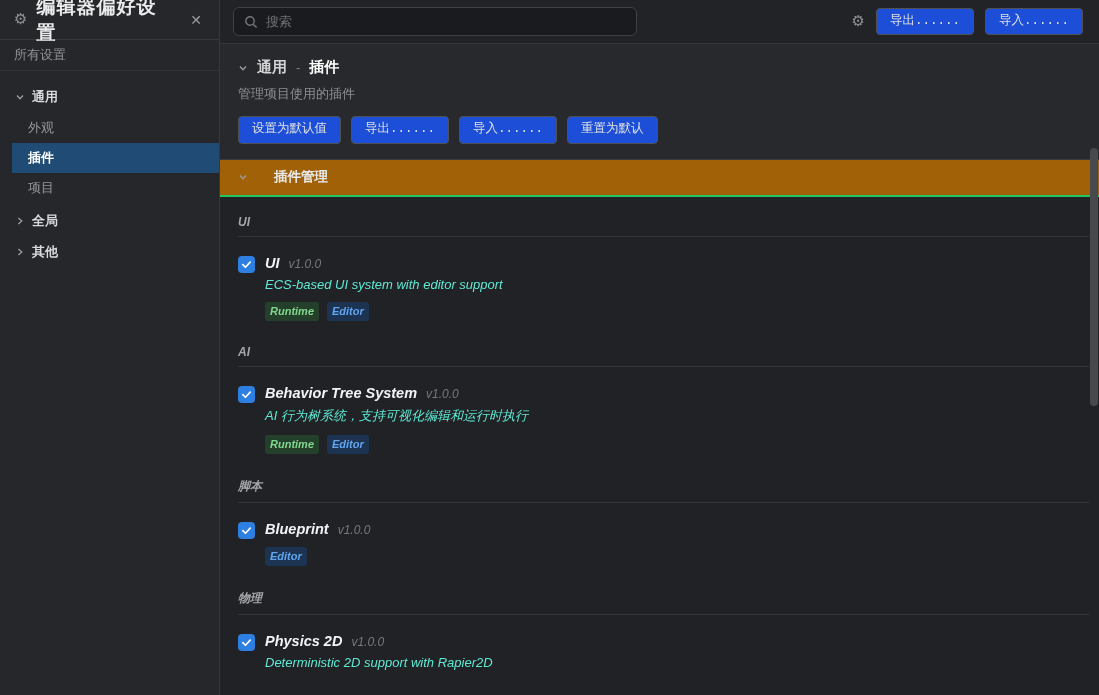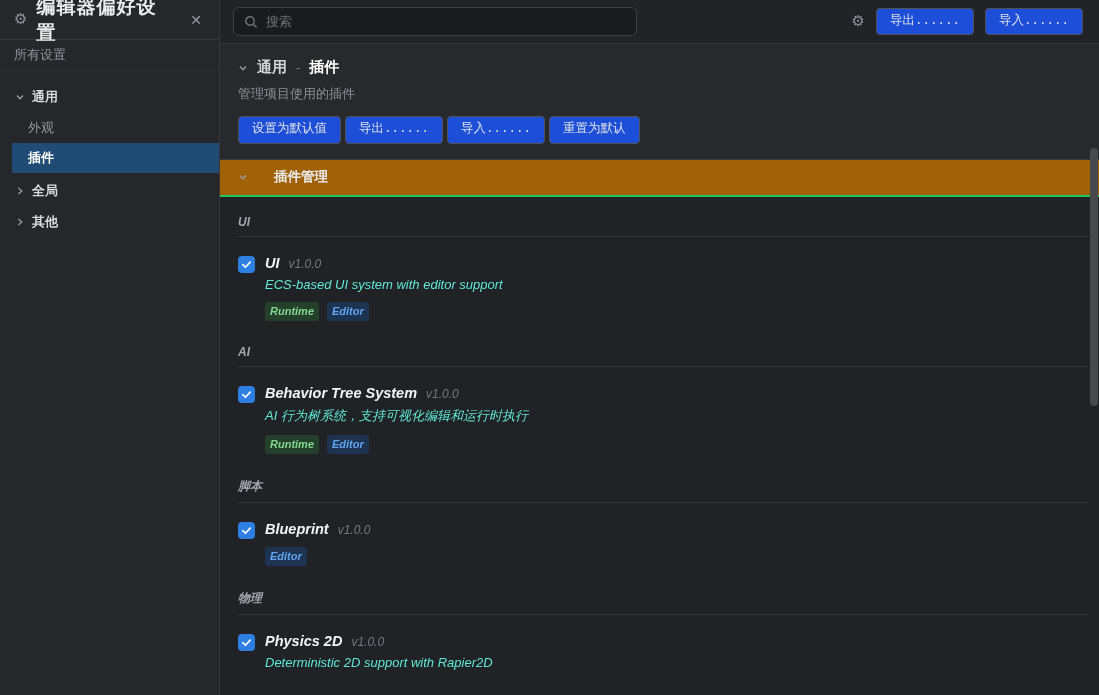--- a/index.html
+++ b/index.html
@@ -60,21 +60,21 @@
     color:#dfe1e3; font-size:12.5px; padding:5px 13px; font-family:Liberation Mono, monospace;
     cursor:pointer; white-space:nowrap; line-height:1.25;text-align:right;
   }
 
   .page-header { background:#28292c; border-bottom:1px solid #3a3b3e; padding:14px 18px 15px; }
   .breadcrumb { display:flex; align-items:center; gap:9px; }
   .breadcrumb-parent { font-size:15px; font-weight:bold; color:#d2d4d6; }
   .breadcrumb-sep { font-size:13px; color:#7f8286; }
   .breadcrumb-current { font-size:15px; font-weight:bold; color:#ffffff; }
   .page-subtitle { margin-top:8px; font-size:13px; color:#8b8e92; }
-  .header-buttons { margin-top:13px; display:flex; gap:4px; }
+  .header-buttons { margin-top:13px; display:flex; gap:10px; }
 
   .section-bar {
     height:37px; flex:0 0 37px; background:#a16207; border-bottom:2px solid #22c55e;
     display:flex; align-items:center; gap:26px; padding-left:18px;
   }
   .section-title { font-size:13.5px; font-weight:bold; color:#e8e9eb; }
 
   .plugin-list { flex:1; overflow:hidden; padding:0 10px 0 18px;font-style:italic; }
   .category-label { margin-top:18px; font-size:12px; font-weight:bold; color:#a3a6aa; }
   .category-divider { border-bottom:1px solid #35363a; margin-top:7px; margin-bottom:18px; }
@@ -119,20 +119,23 @@
             </span>
             <span class="tree-group-label">通用</span>
           </div>
           <div class="tree-children">
             <div class="tree-child">
               <span>外观</span>
             </div>
             <div class="tree-child selected" style="background: rgb(31, 75, 116);">
               <span>插件</span>
             </div>
+            <div class="tree-child">
+              <span>项目</span>
+            </div>
           </div>
         </div>
         <div class="tree-group">
           <div class="tree-group-row">
             <span class="chev">
               <svg width="10" height="10" viewBox="0 0 10 10">
                 <path d="M3.4 2 L6.8 5 L3.4 8" fill="none" stroke="#9a9da1" stroke-width="1.3"></path>
               </svg>
             </span>
             <span class="tree-group-label">全局</span>

